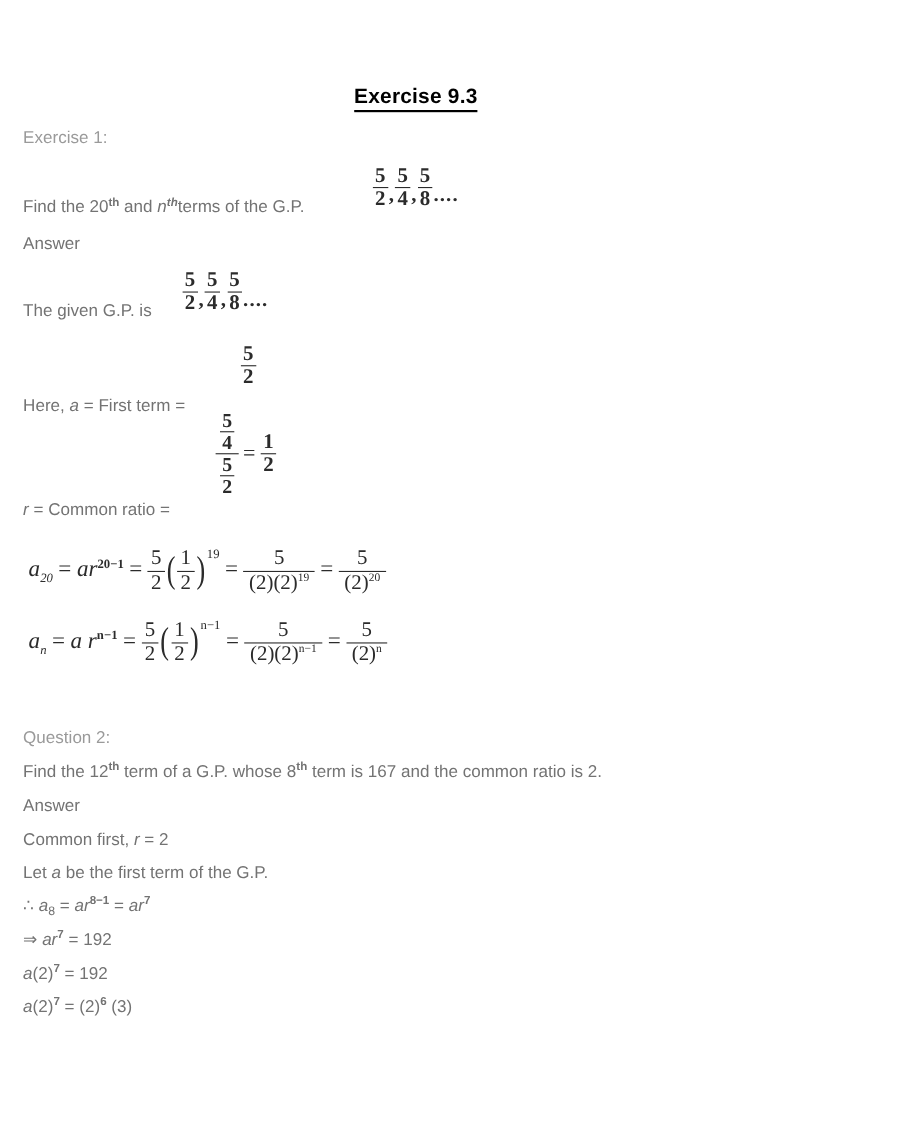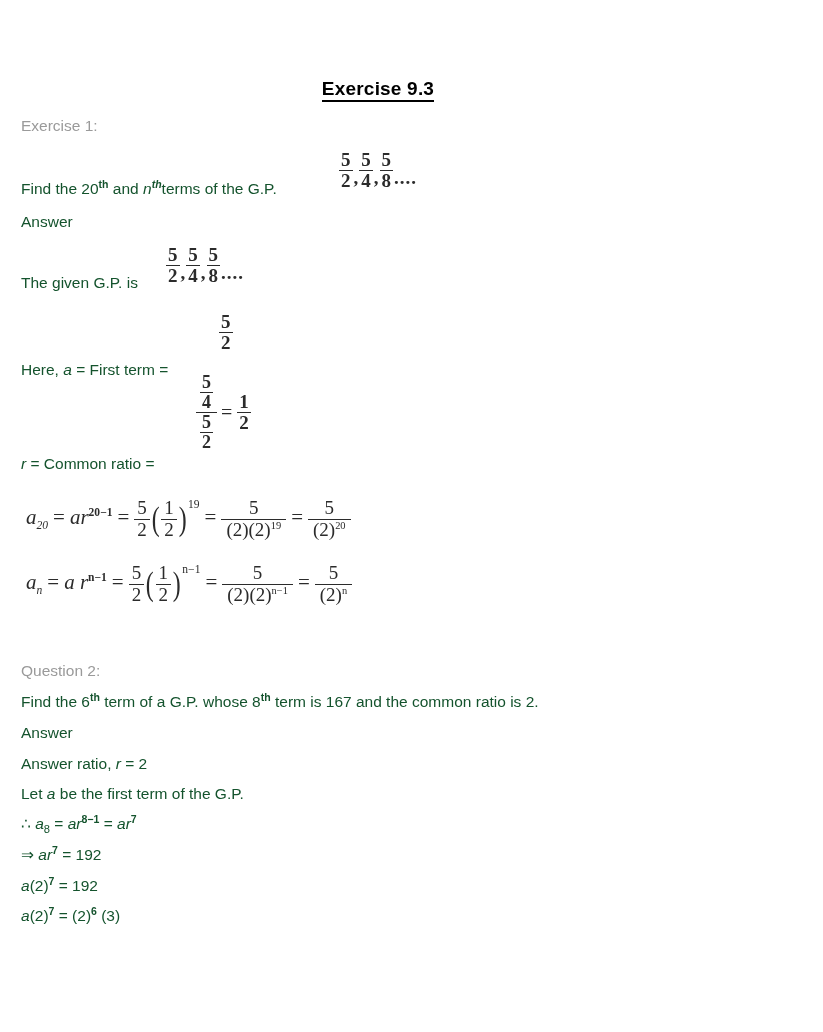--- a/index.html
+++ b/index.html
@@ -35,21 +35,21 @@
   }
   .doc-title span {
     border-bottom: 2px solid #000;
     padding-bottom: 1px;
   }
   
   .line {
     position: absolute;
     left: 21px;
     font-size: 15.5px;
-    color: #14532d;
+    color: #737373;
     white-space: nowrap;
     line-height: 1.2;
   }
   .q-head {
     color: #9a9a9a;
     font-size: 15.5px;
   }
   .it { font-style: italic; }
   sup {
     font-size: 0.68em;
@@ -255,27 +255,27 @@
     <span class="mi">a</span><sub class="mi">20</sub><span class="op">=</span><span class="mi">ar</span><sup>20−1</sup><span class="op">=</span><span class="efrac"><span class="en">5</span><span class="ed">2</span></span><span class="bigparen"><span class="pl">(</span><span class="efrac"><span class="en">1</span><span class="ed">2</span></span><span class="pr">)</span><span class="sup-s" style="vertical-align:top;">19</span></span><span class="op">=</span><span class="efrac wide"><span class="en">5</span><span class="ed"><span>(2)(2)</span><span class="sup-s">19</span></span></span><span class="op">=</span><span class="efrac wide"><span class="en">5</span><span class="ed"><span>(2)</span><span class="sup-s">20</span></span></span>
   </div>
 
   <div class="eqline" style="left:26px; top:563px;">
     <span class="mi">a</span><sub class="mi">n</sub><span class="op">=</span><span class="mi">a r</span><sup>n−1</sup><span class="op">=</span><span class="efrac"><span class="en">5</span><span class="ed">2</span></span><span class="bigparen"><span class="pl">(</span><span class="efrac"><span class="en">1</span><span class="ed">2</span></span><span class="pr">)</span><span class="sup-s" style="vertical-align:top;">n−1</span></span><span class="op">=</span><span class="efrac wide"><span class="en">5</span><span class="ed"><span>(2)(2)</span><span class="sup-s">n−1</span></span></span><span class="op">=</span><span class="efrac wide"><span class="en">5</span><span class="ed"><span>(2)</span><span class="sup-s">n</span></span></span>
   </div>
 
   <div class="line q-head" style="top:662px;">Question 2:</div>
 
   <div class="line" style="top:693px;">
-    <span>Find the 6</span><sup class="reg">th</sup><span> term of a G.P. whose 8</span><sup class="reg">th</sup><span> term is 167 and the common ratio is 2.</span>
+    <span>Find the 12</span><sup class="reg">th</sup><span> term of a G.P. whose 8</span><sup class="reg">th</sup><span> term is 167 and the common ratio is 2.</span>
   </div>
 
   <div class="line" style="top:724px;">Answer</div>
 
   <div class="line" style="top:755px;">
-    <span>Answer ratio, </span><span class="it">r</span><span> = 2</span>
+    <span>Common first, </span><span class="it">r</span><span> = 2</span>
   </div>
 
   <div class="line" style="top:785px;">
     <span>Let </span><span class="it">a</span><span> be the first term of the G.P.</span>
   </div>
 
   <div class="line" style="top:815px;">
     <span>∴ </span><span class="it">a</span><sub style="font-size:0.72em; vertical-align:sub;">8</sub><span> = </span><span class="it">ar</span><sup class="reg">8−1</sup><span> = </span><span class="it">ar</span><sup class="reg">7</sup>
   </div>
 

